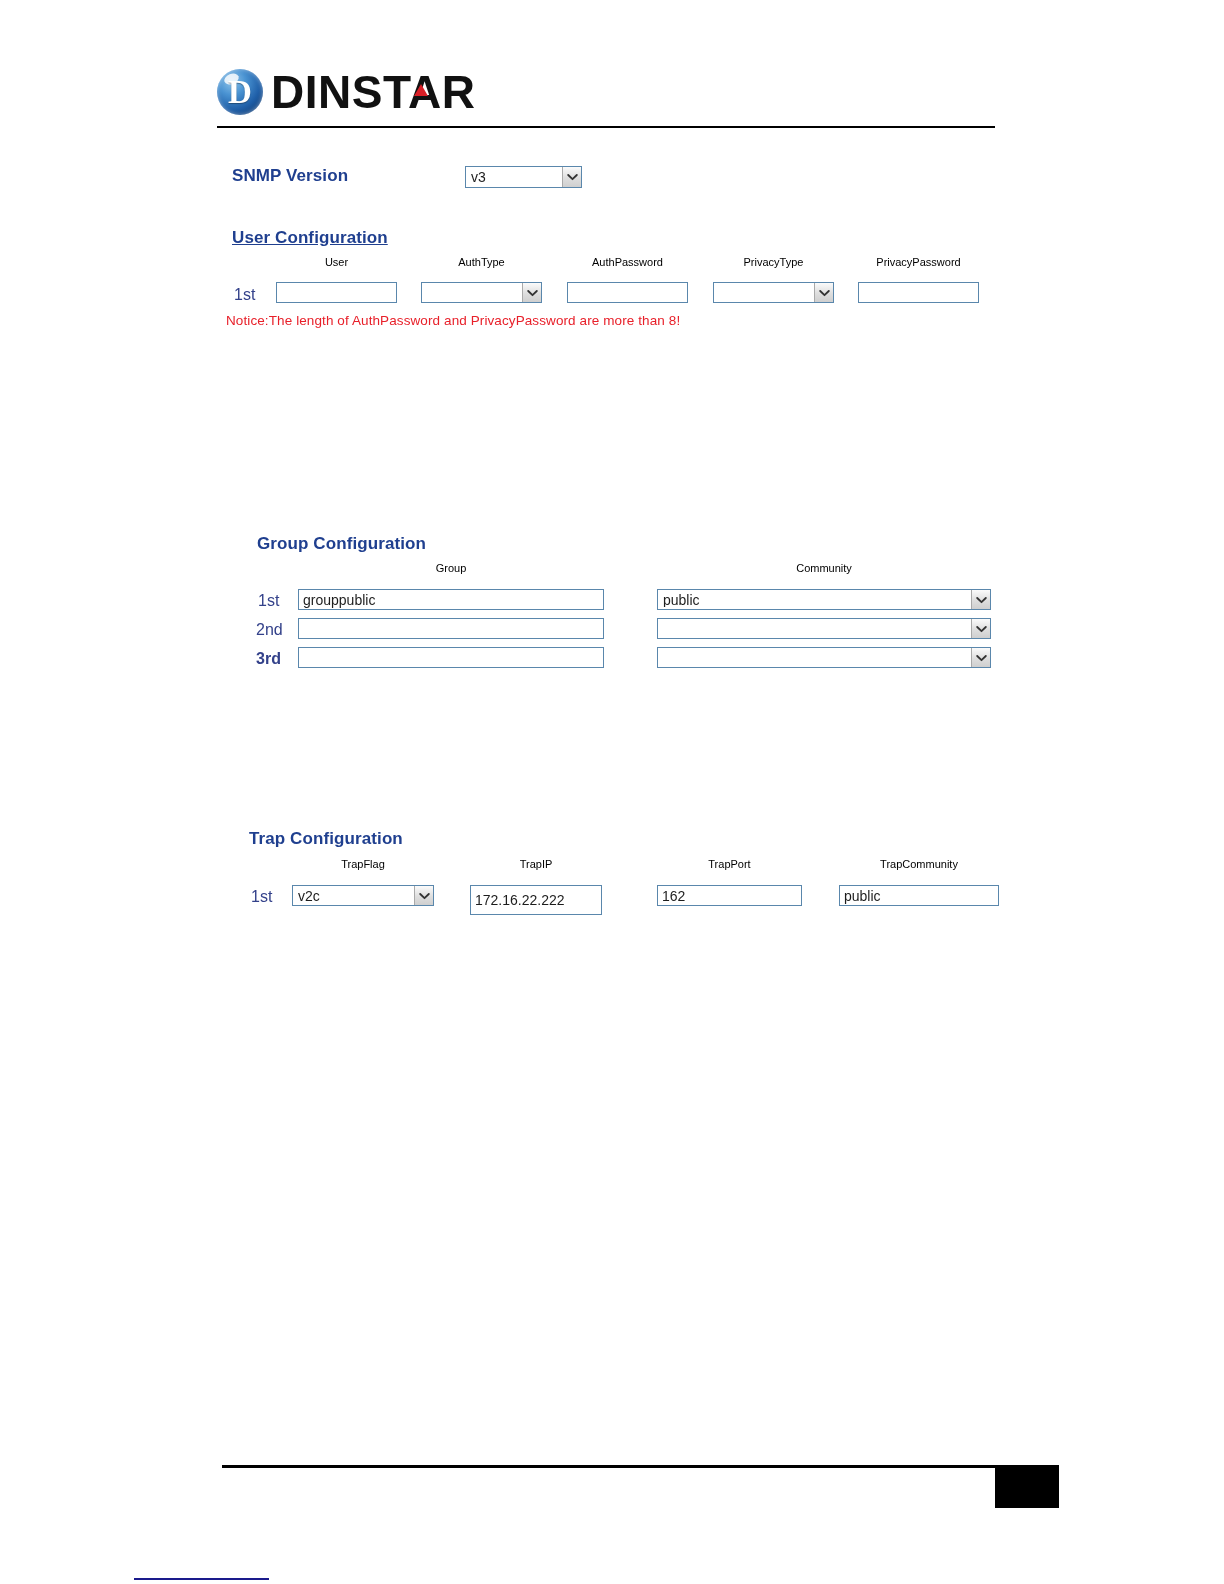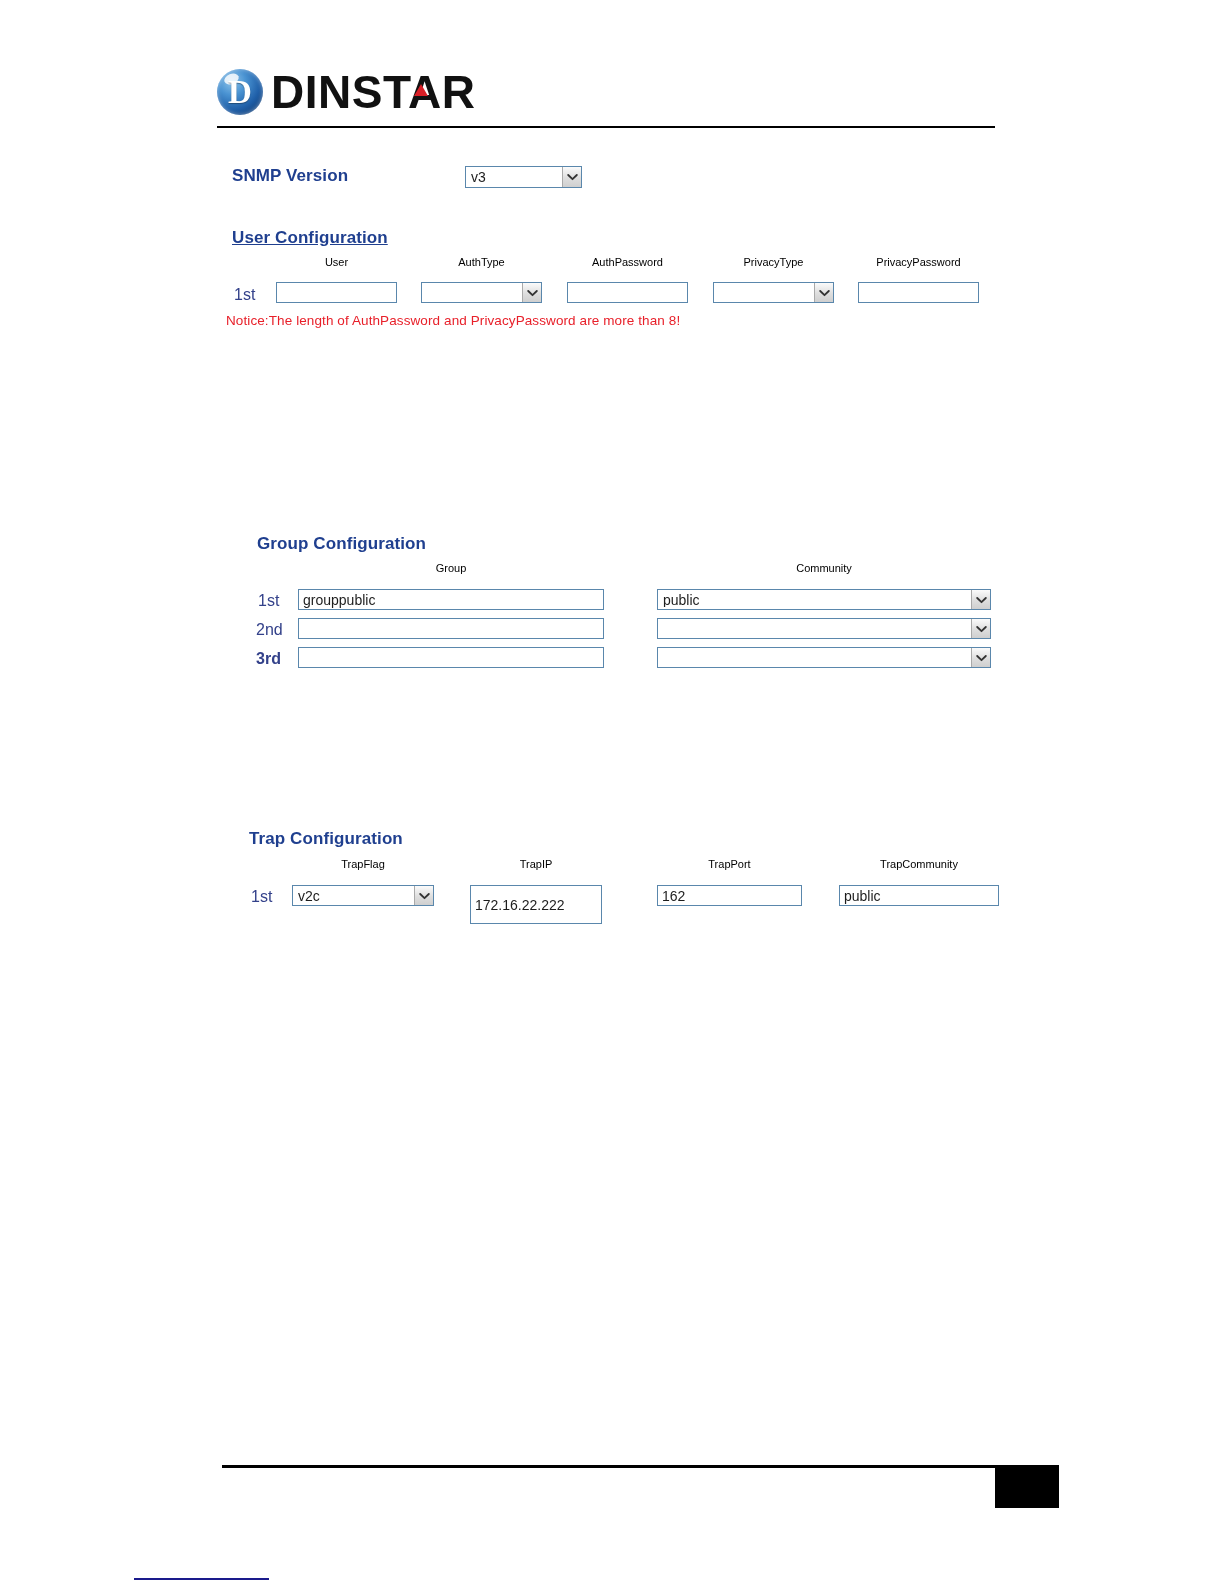--- a/index.html
+++ b/index.html
@@ -304,21 +304,21 @@
 
 <div class="sel" style="left:292px; top:885px; width:142px; height:21px;">
   <span class="sel-val">v2c</span>
   <span class="sel-btn">
     <svg width="11" height="8" viewBox="0 0 11 8">
         <path d="M1.2 2 L5.5 6.2 L9.8 2" fill="none" stroke="#333" stroke-width="1.8" stroke-linecap="round" stroke-linejoin="round"></path>
       </svg>
   </span>
 </div>
 
-<input class="tf" style="left: 470px; top: 885px; width: 132px; height: 39px;" value="172.16.22.222">
+<input class="tf" style="left: 470px; top: 885px; width: 132px; height: 30px;" value="172.16.22.222">
 
 <input class="tf" style="left: 657px; top: 885px; width: 145px; height: 21px;" value="162">
 
 <input class="tf" style="left: 839px; top: 885px; width: 160px; height: 21px;" value="public">
 
 <div id="footer-rule"></div>
 <div id="footer-redaction"></div>
 <div id="footnote-rule"></div>
 
 </body></html>

